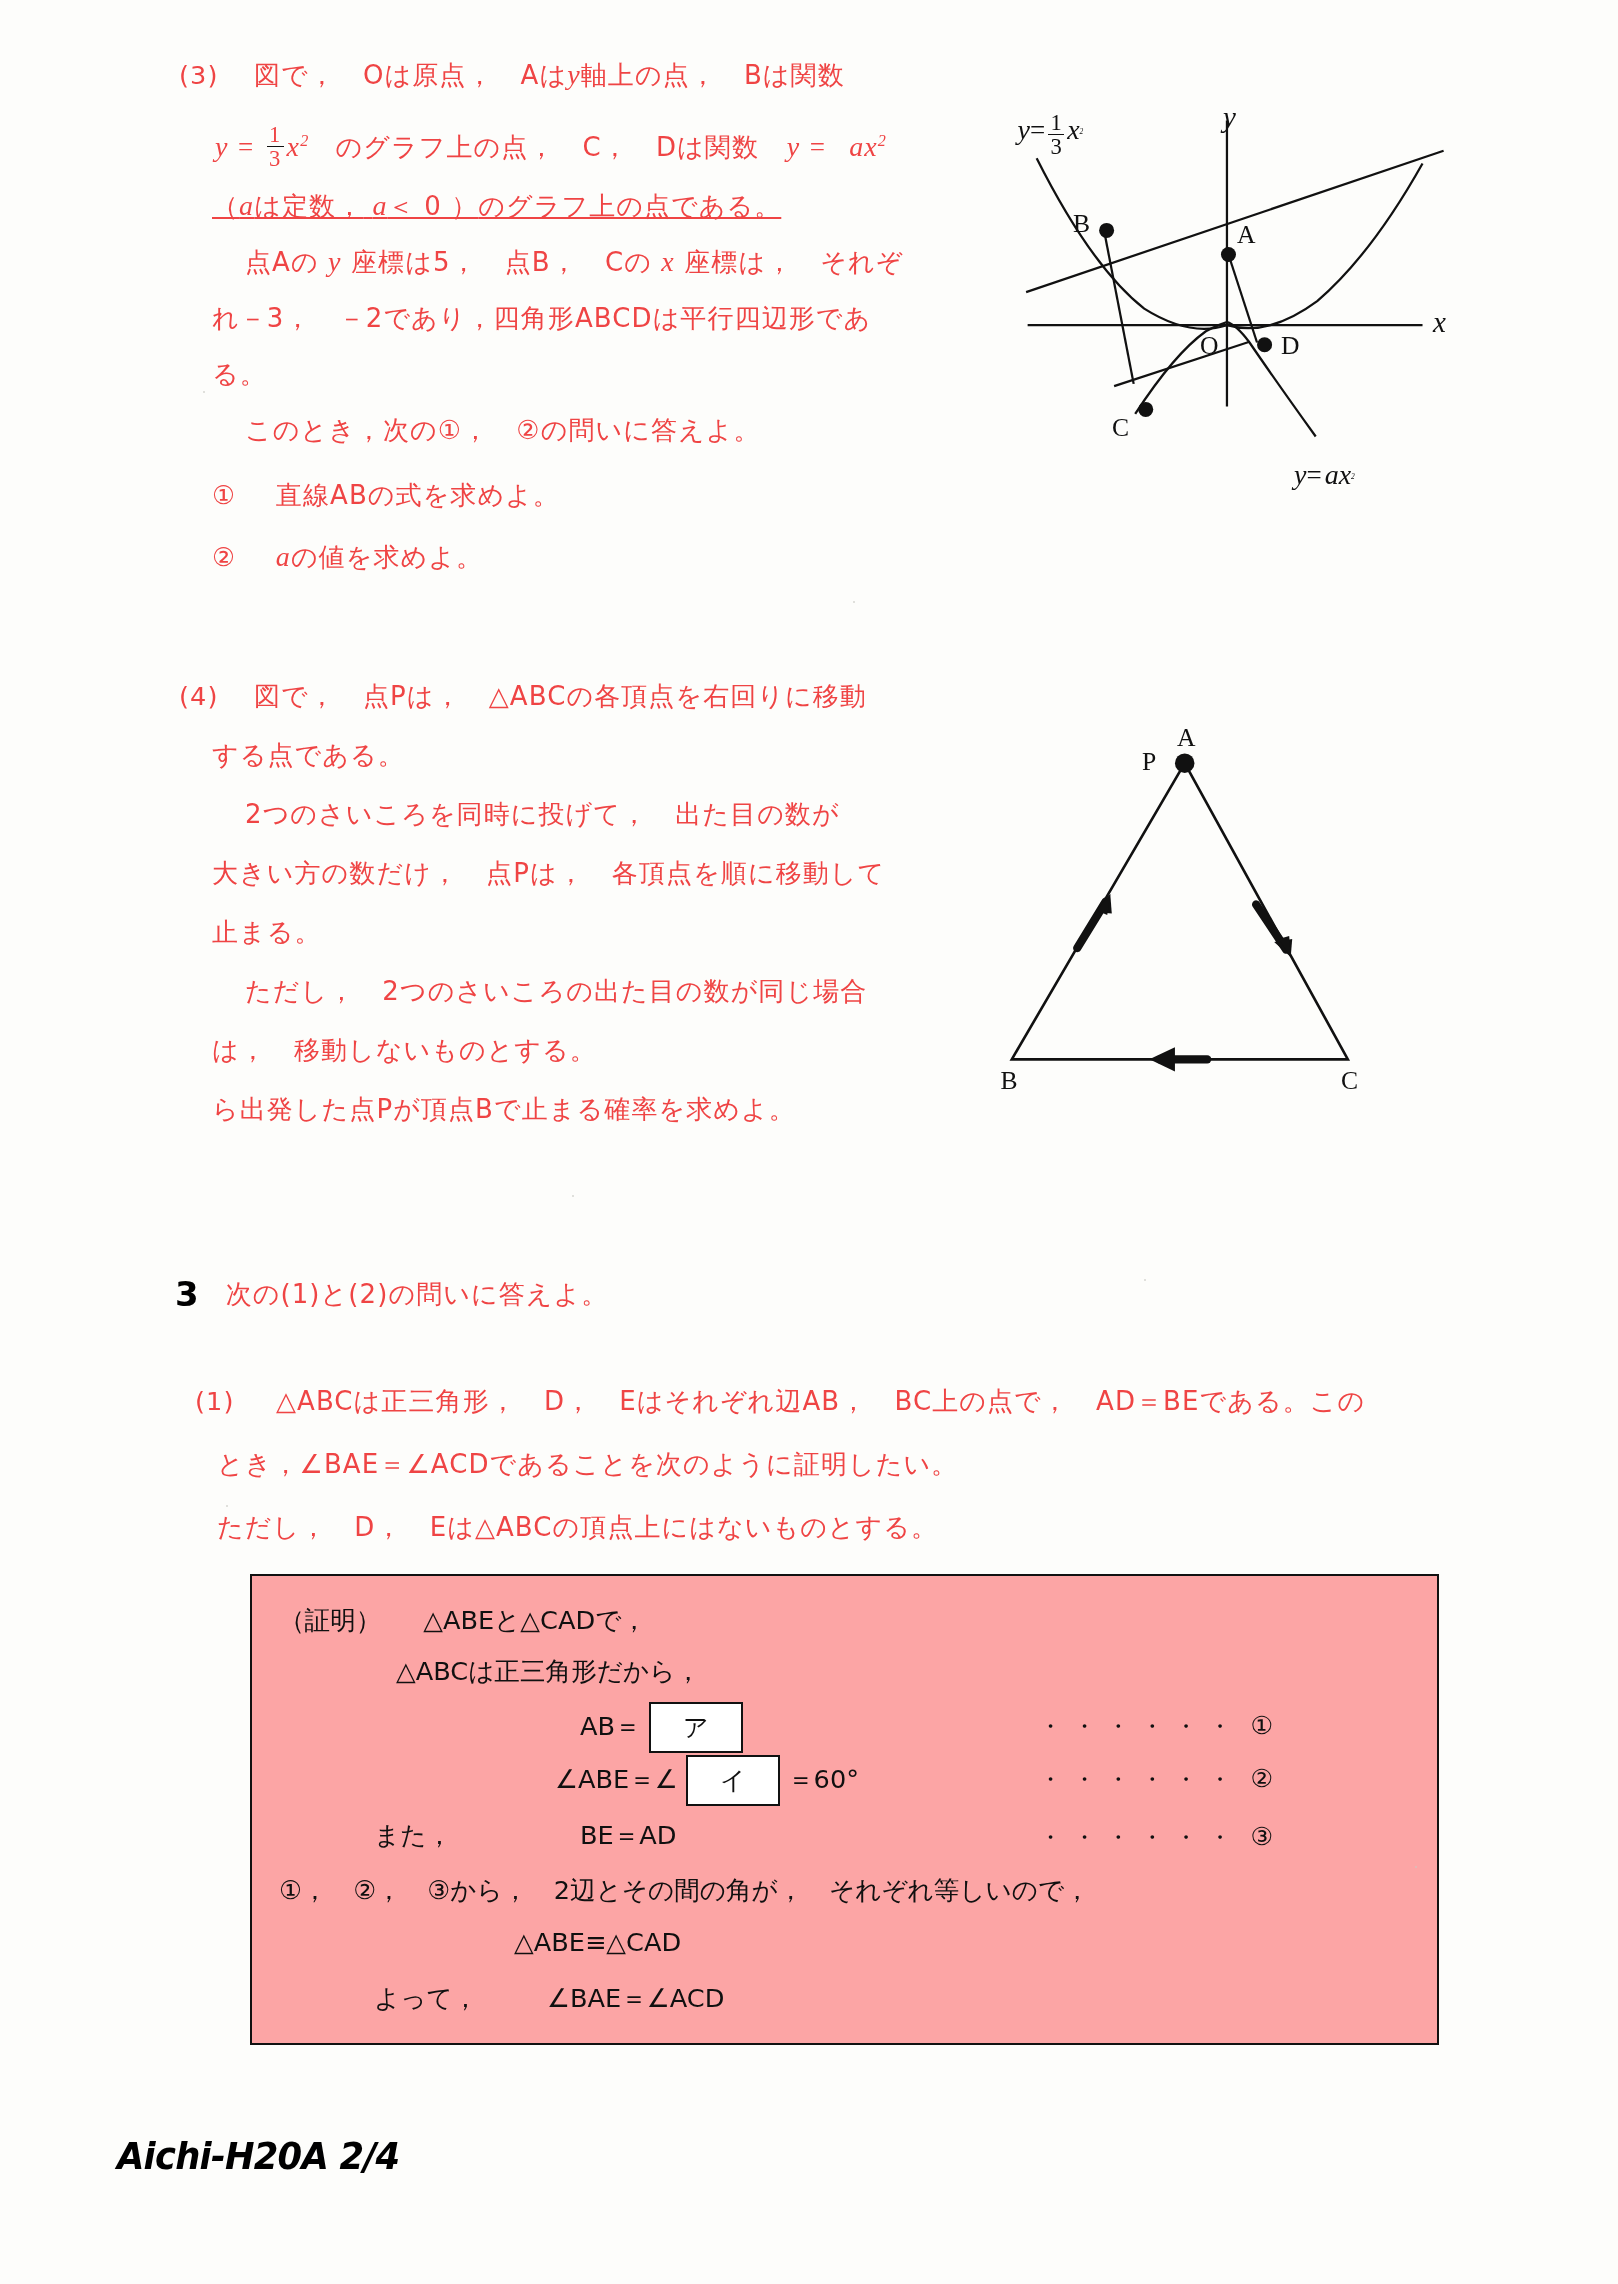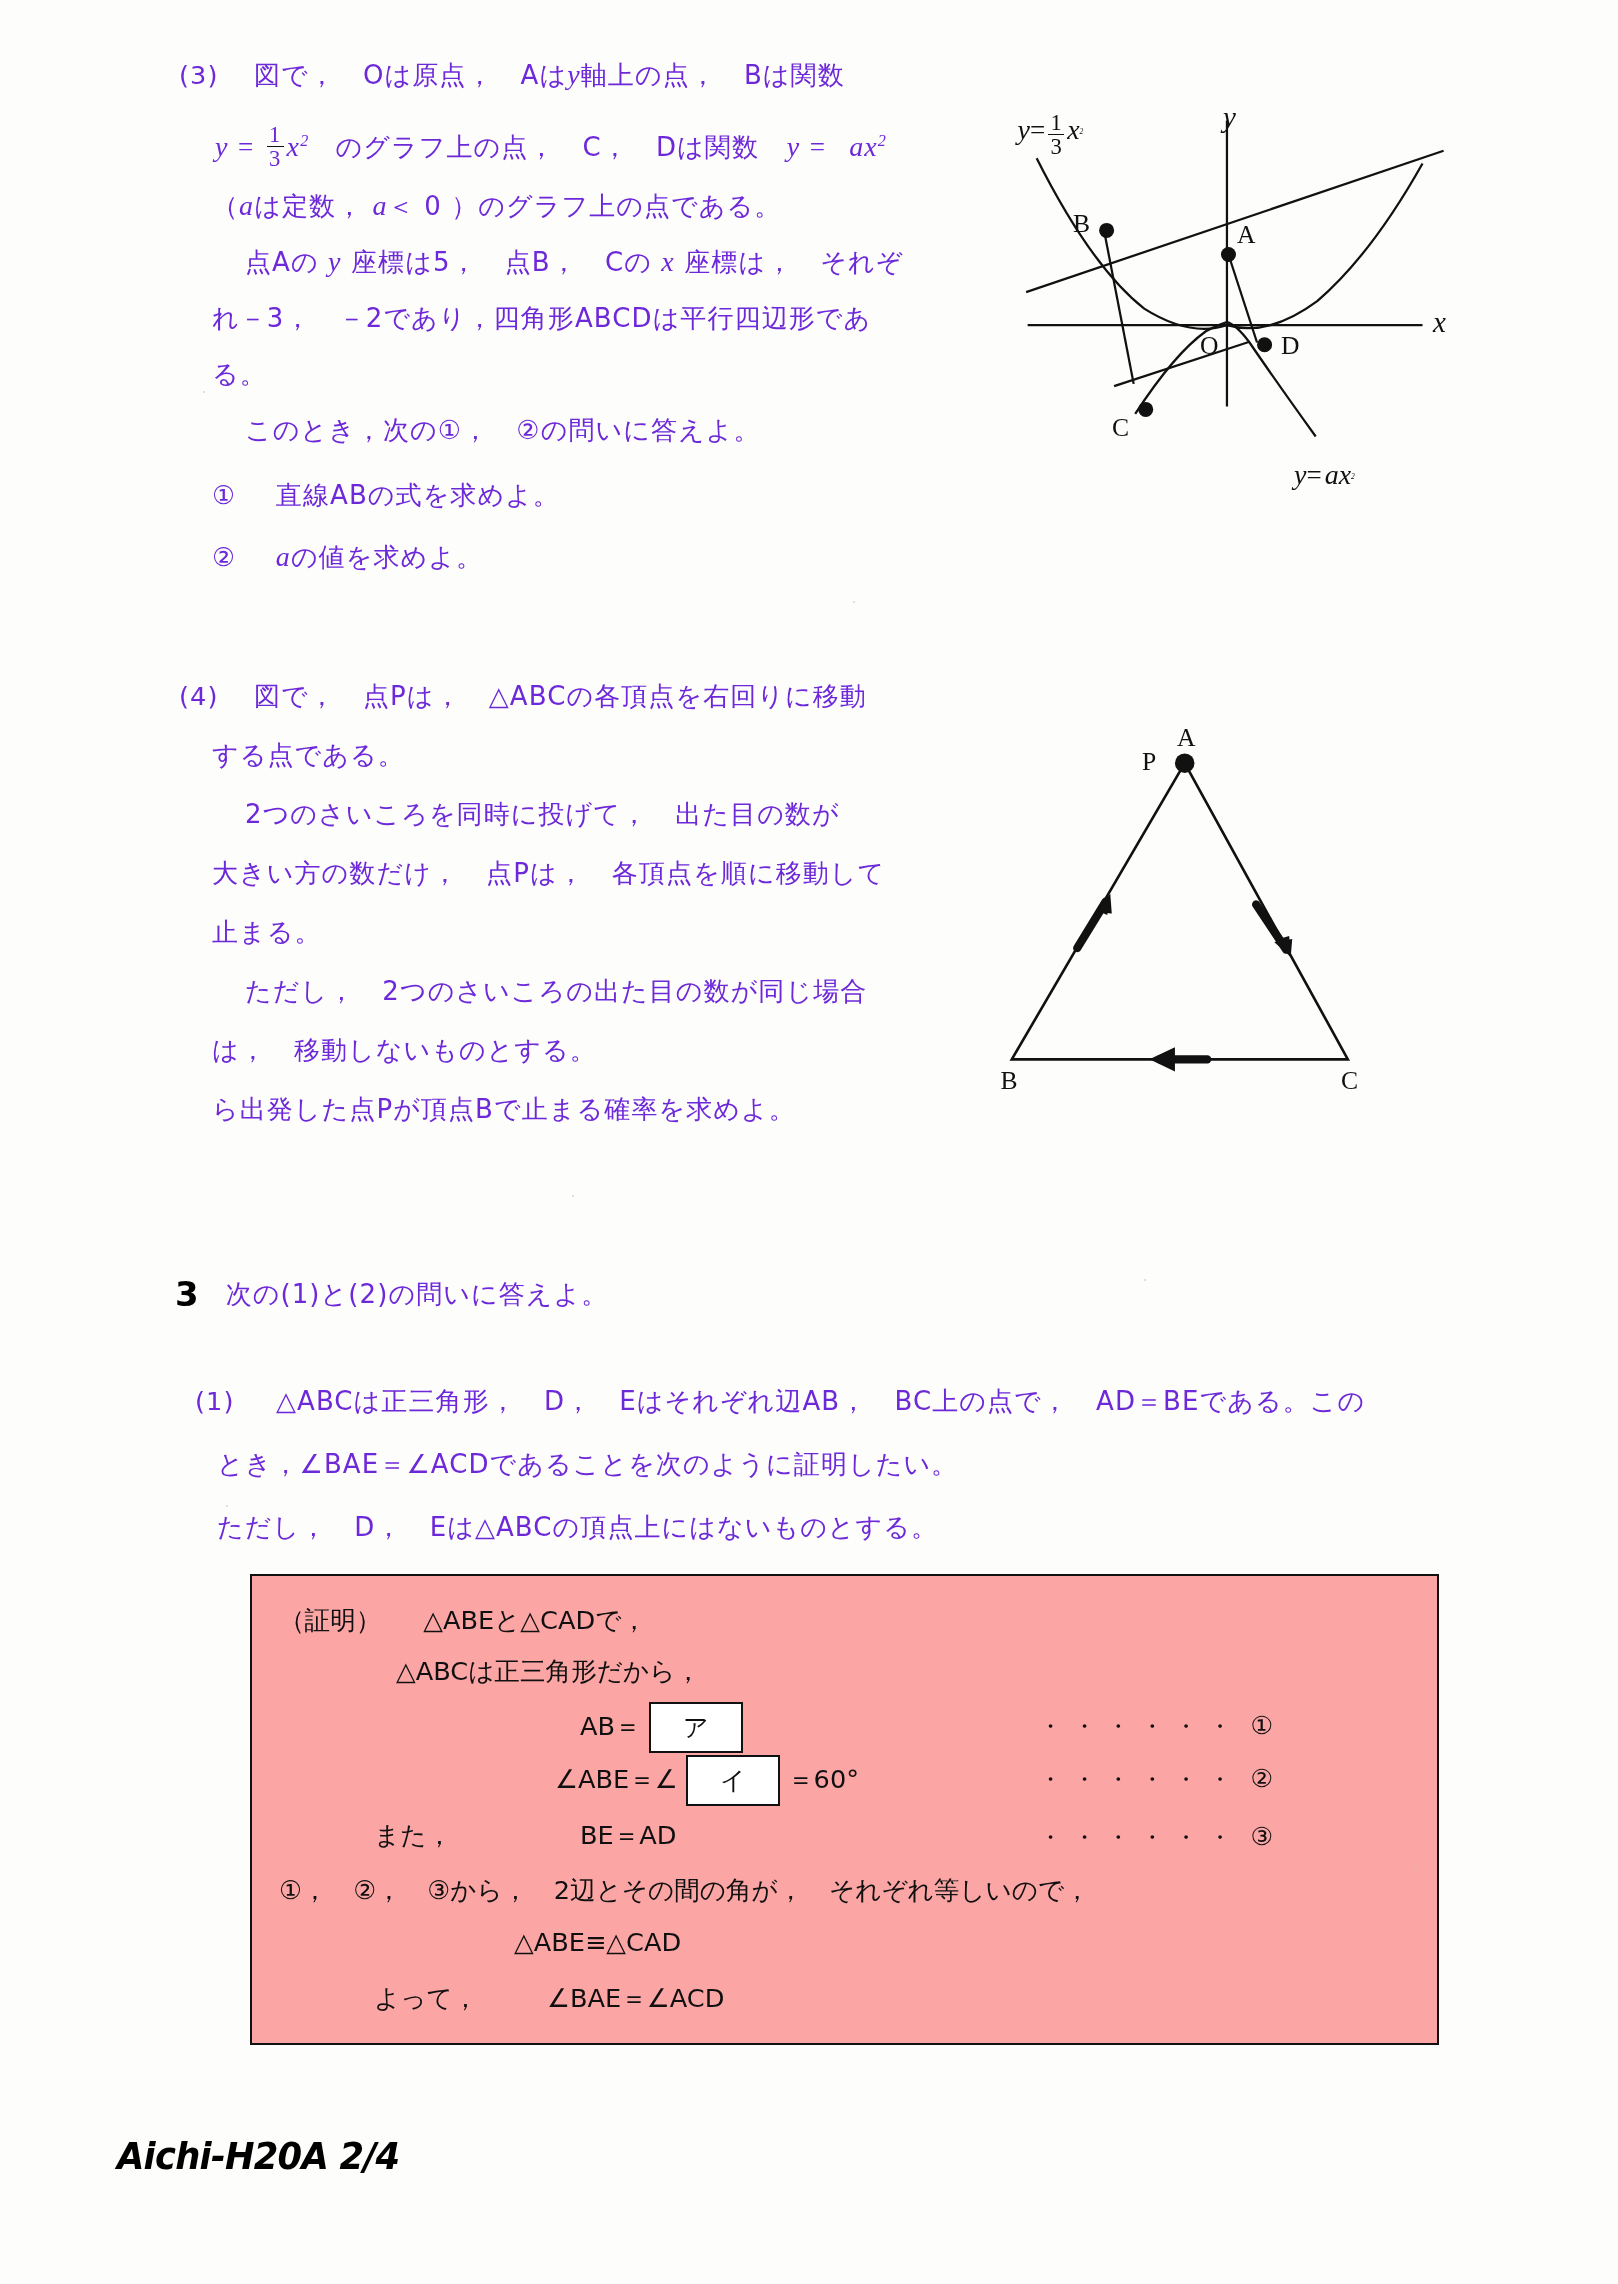--- a/index.html
+++ b/index.html
@@ -20,21 +20,21 @@
     overflow: hidden;
   }
 
   
   .blk { position: absolute; }
   .jp {
     font-family: "DejaVu Sans", "Liberation Sans", sans-serif;
     font-size: 26px;
     line-height: 56px;
     letter-spacing: 1.1px;
-    color: #6d28d9;
+    color: #ef4444;
     white-space: nowrap;
   }
   .marker {
     font-family: "DejaVu Sans", sans-serif;
     font-size: 25.6px;
   }
   .italic-var {
     font-family: "Liberation Serif", serif;
     font-style: italic;
     font-size: 28px;
@@ -169,21 +169,21 @@
       </span><span class="italic-var">x</span><span class="italic-var sup">2</span>
       <span style="display:inline-block;width:7.5px"></span>
       <span>のグラフ上の点，　C，　Dは関数</span>
       <span style="display:inline-block;width:9px"></span>
       <span class="italic-var">y</span>
       <span class="romanv">=</span>
       <span style="display:inline-block;width:4.5px"></span>
       <span class="italic-var">a</span><span class="italic-var">x</span><span class="italic-var sup">2</span>
     </div>
 
-    <div class="jp" style="position:relative; height:56px; padding-left:33px;">
+    <div class="jp" style="position:relative; height:56px; padding-left:33px;text-decoration:underline;">
       <span>（</span><span class="italic-var">a</span><span>は定数，</span>&nbsp;<span class="italic-var">a</span><span>＜ 0 ）</span><span>のグラフ上の点である。</span>
     </div>
 
     <div class="jp" style="position:relative; height:56px; padding-left:66px;">
       <span>点Aの</span>&nbsp;<span class="italic-var">y</span>&nbsp;<span>座標は5，　点B，　Cの</span>&nbsp;<span class="italic-var">x</span>&nbsp;<span>座標は，　それぞ</span>
     </div>
 
     <div class="jp" style="position:relative; height:56px; padding-left:33px;">
       <span>れ－3，　－2であり，四角形ABCDは平行四辺形であ</span>
     </div>

